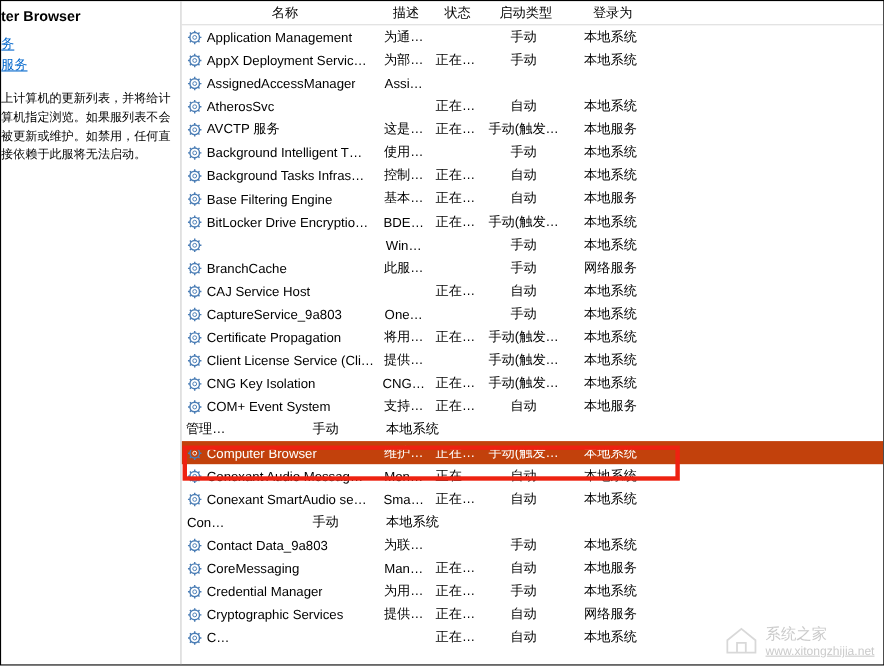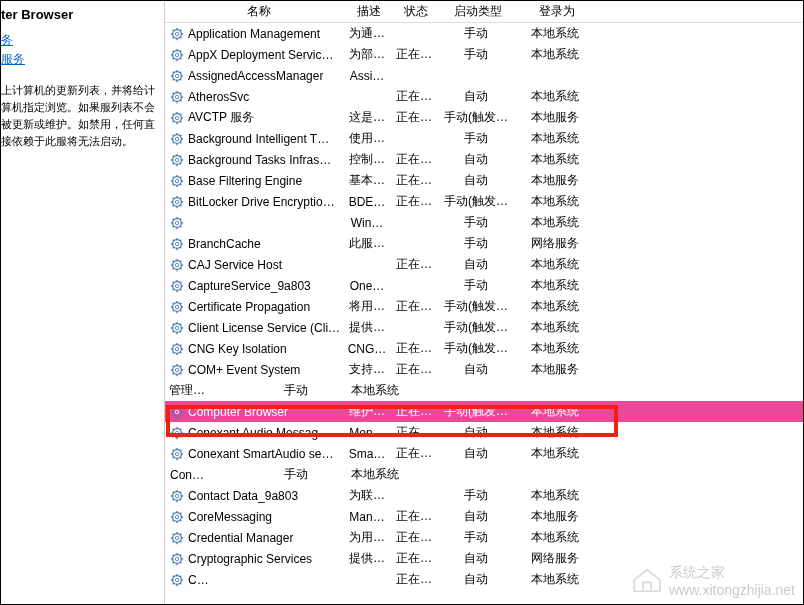--- a/index.html
+++ b/index.html
@@ -80,21 +80,21 @@
     overflow: hidden;
     text-overflow: ellipsis;
     padding-right: 4px;
   }
   .row .c-name   { width: 180px; padding-left: 4px; display:flex; align-items:center; gap:3px;}
   .row .c-desc   { width: 48px; }
   .row .c-status { width: 46px; }
   .row .c-start  { width: 78px; }
   .row .c-logon  { width: 80px; }
   .row.highlight {
-    background: #ec4899;
+    background: #c2410c;
     color: #fff;
   }
   .row.highlight .icon svg circle.g1 { stroke:#fff; }
   .icon { flex:0 0 16px; height:16px; display:inline-flex; align-items:center; justify-content:center;}
   .icon svg { width:14px; height:14px; }
   .rows { overflow:hidden; }
   
   .red-box {
     position: absolute;
     border: 4px solid #e21;
@@ -779,15 +779,15 @@
 <div class="red-box" id="redbox" style="left: 165px; top: 404px; width: 452px; height: 32px;"></div>
 
 <div class="watermark">
   <span class="house">
     <svg viewBox="0 0 40 32">
         <path d="M4 16 L20 3 L36 16 L36 30 L4 30 Z M15 30 L15 19 L25 19 L25 30" fill="none" stroke="#cfcfcf" stroke-width="2"></path>
       </svg>
   </span>
   <span>
     <div style="font-size:14px;">系统之家</div>
-    <div style="font-size:14px;">www.xitongzhijia.net</div>
+    <div style="font-size:11px;text-decoration:underline;">www.xitongzhijia.net</div>
   </span>
 </div>
 
 </body></html>

